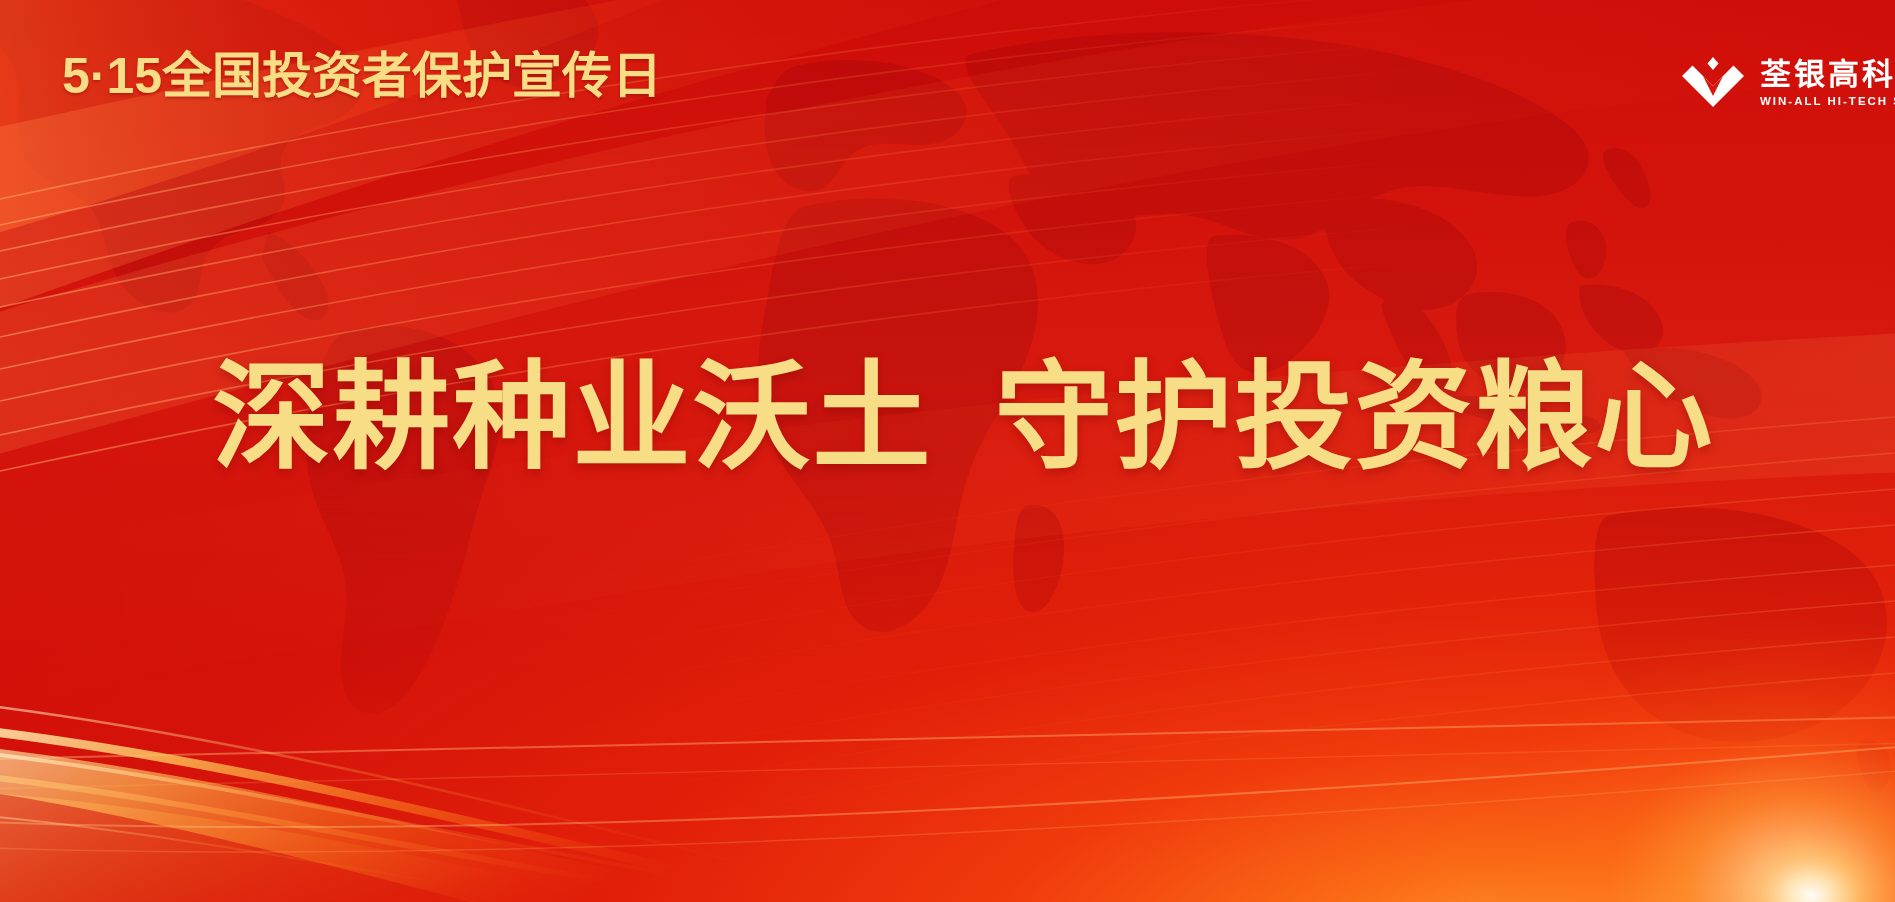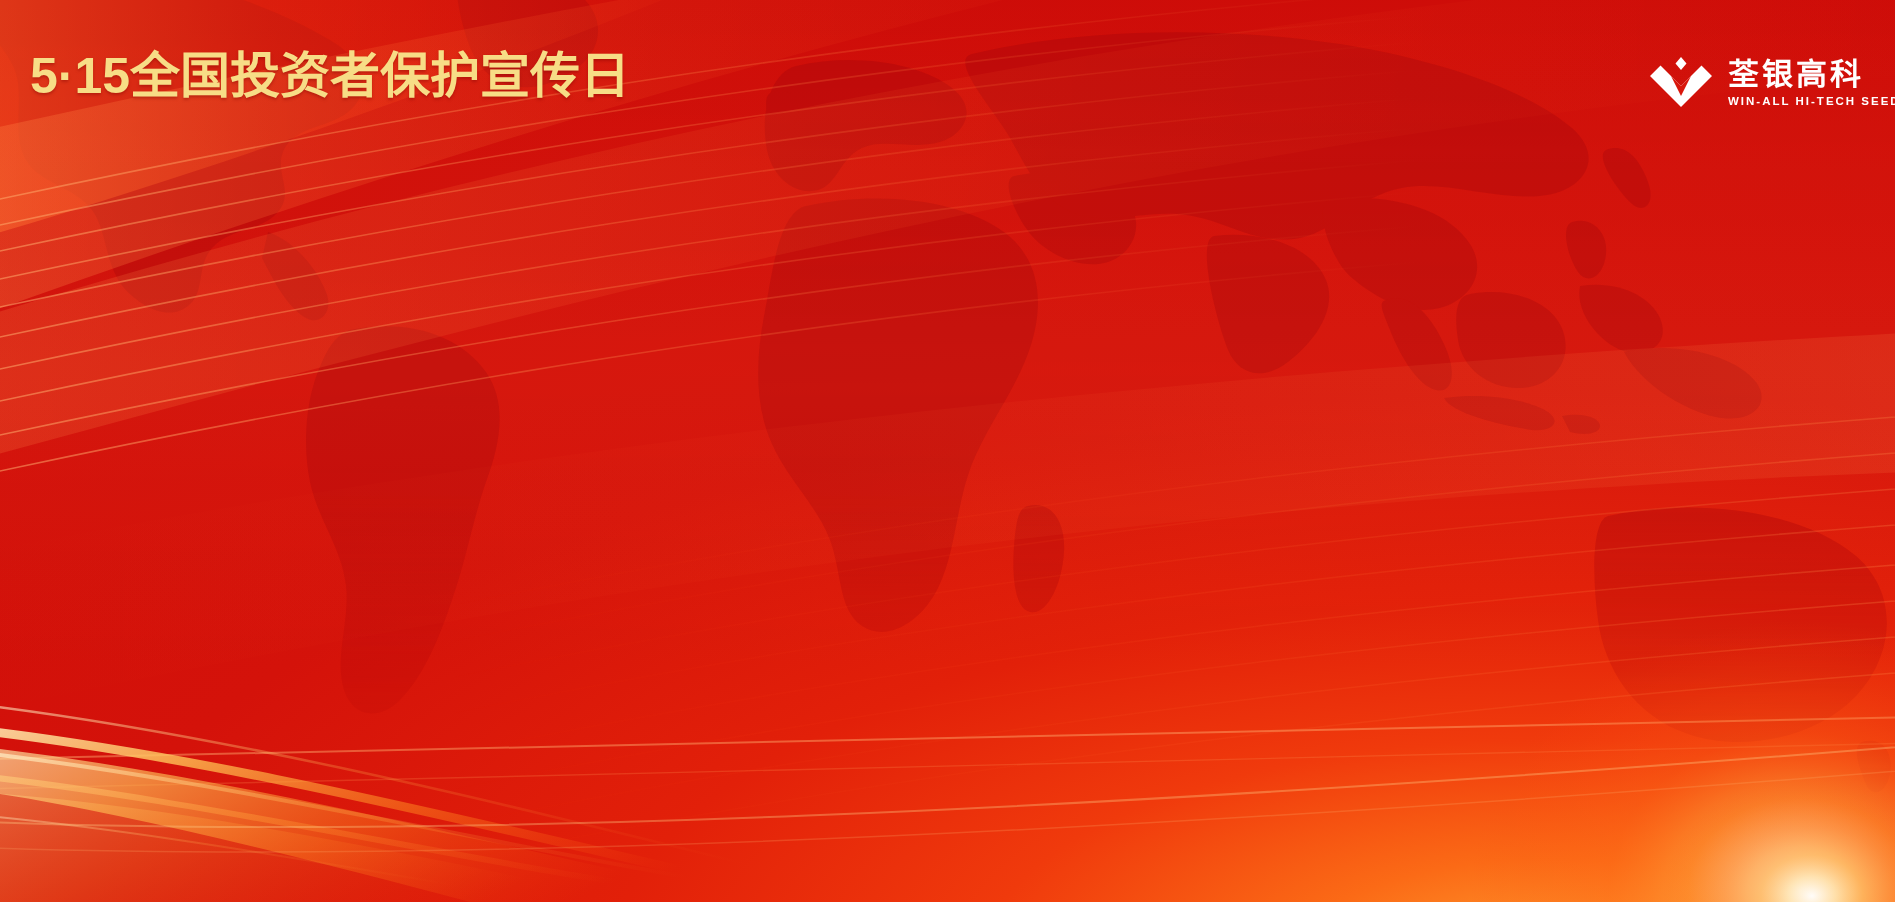--- a/index.html
+++ b/index.html
@@ -37,21 +37,21 @@
         rgba(255,70,35,0.05) 58%,
         rgba(0,0,0,0.00) 74%);
     mix-blend-mode: screen;
     opacity: .8;
   }
 
   .worldmap { opacity: .95; }
   .swooshes, .raylayer, .ribbons, .glow, .arcs { }
 
   
-  .content { position: absolute; inset: 0; }
+  .content { position: absolute; inset: 0; margin-left: 32px; }
 
   .kicker {
     position: absolute;
     left: 30px;
     top: 50px;
     font-size: 50px;
     font-weight: 700;
     letter-spacing: 0px;
     color: #f7dd86;
     line-height: 1.05;
@@ -380,20 +380,23 @@
     <path d="M-60,820 C420,842 1100,812 1960,742" fill="none" stroke="#ffd08a" stroke-opacity=".35" stroke-width="2"></path>
     <path d="M-60,846 C420,866 1100,836 1960,766" fill="none" stroke="#ffb870" stroke-opacity=".22" stroke-width="1.5"></path>
   </svg>
 
   <div class="layer bg-bands"></div>
 
   <div class="content">
 
     <div class="kicker">5·15全国投资者保护宣传日</div>
 
+    <div class="headline">
+      <span>深耕种业沃土</span><span class="gap"></span><span>守护投资粮心</span>
+    </div>
 
 
     <div class="logo">
       <svg class="logo-mark" viewBox="0 0 62 58">
 
         <path d="M31 3 L36.5 9.5 L31 16 L25.5 9.5 Z" fill="#ffffff"></path>
 
         <path d="M0 22 L10.5 11.5 L31 32 L51.5 11.5 L62 22 L31 53 Z" fill="#ffffff"></path>
 
         <path d="M31 32 L21 22 L31 42 L41 22 Z" fill="#d9170c"></path>

